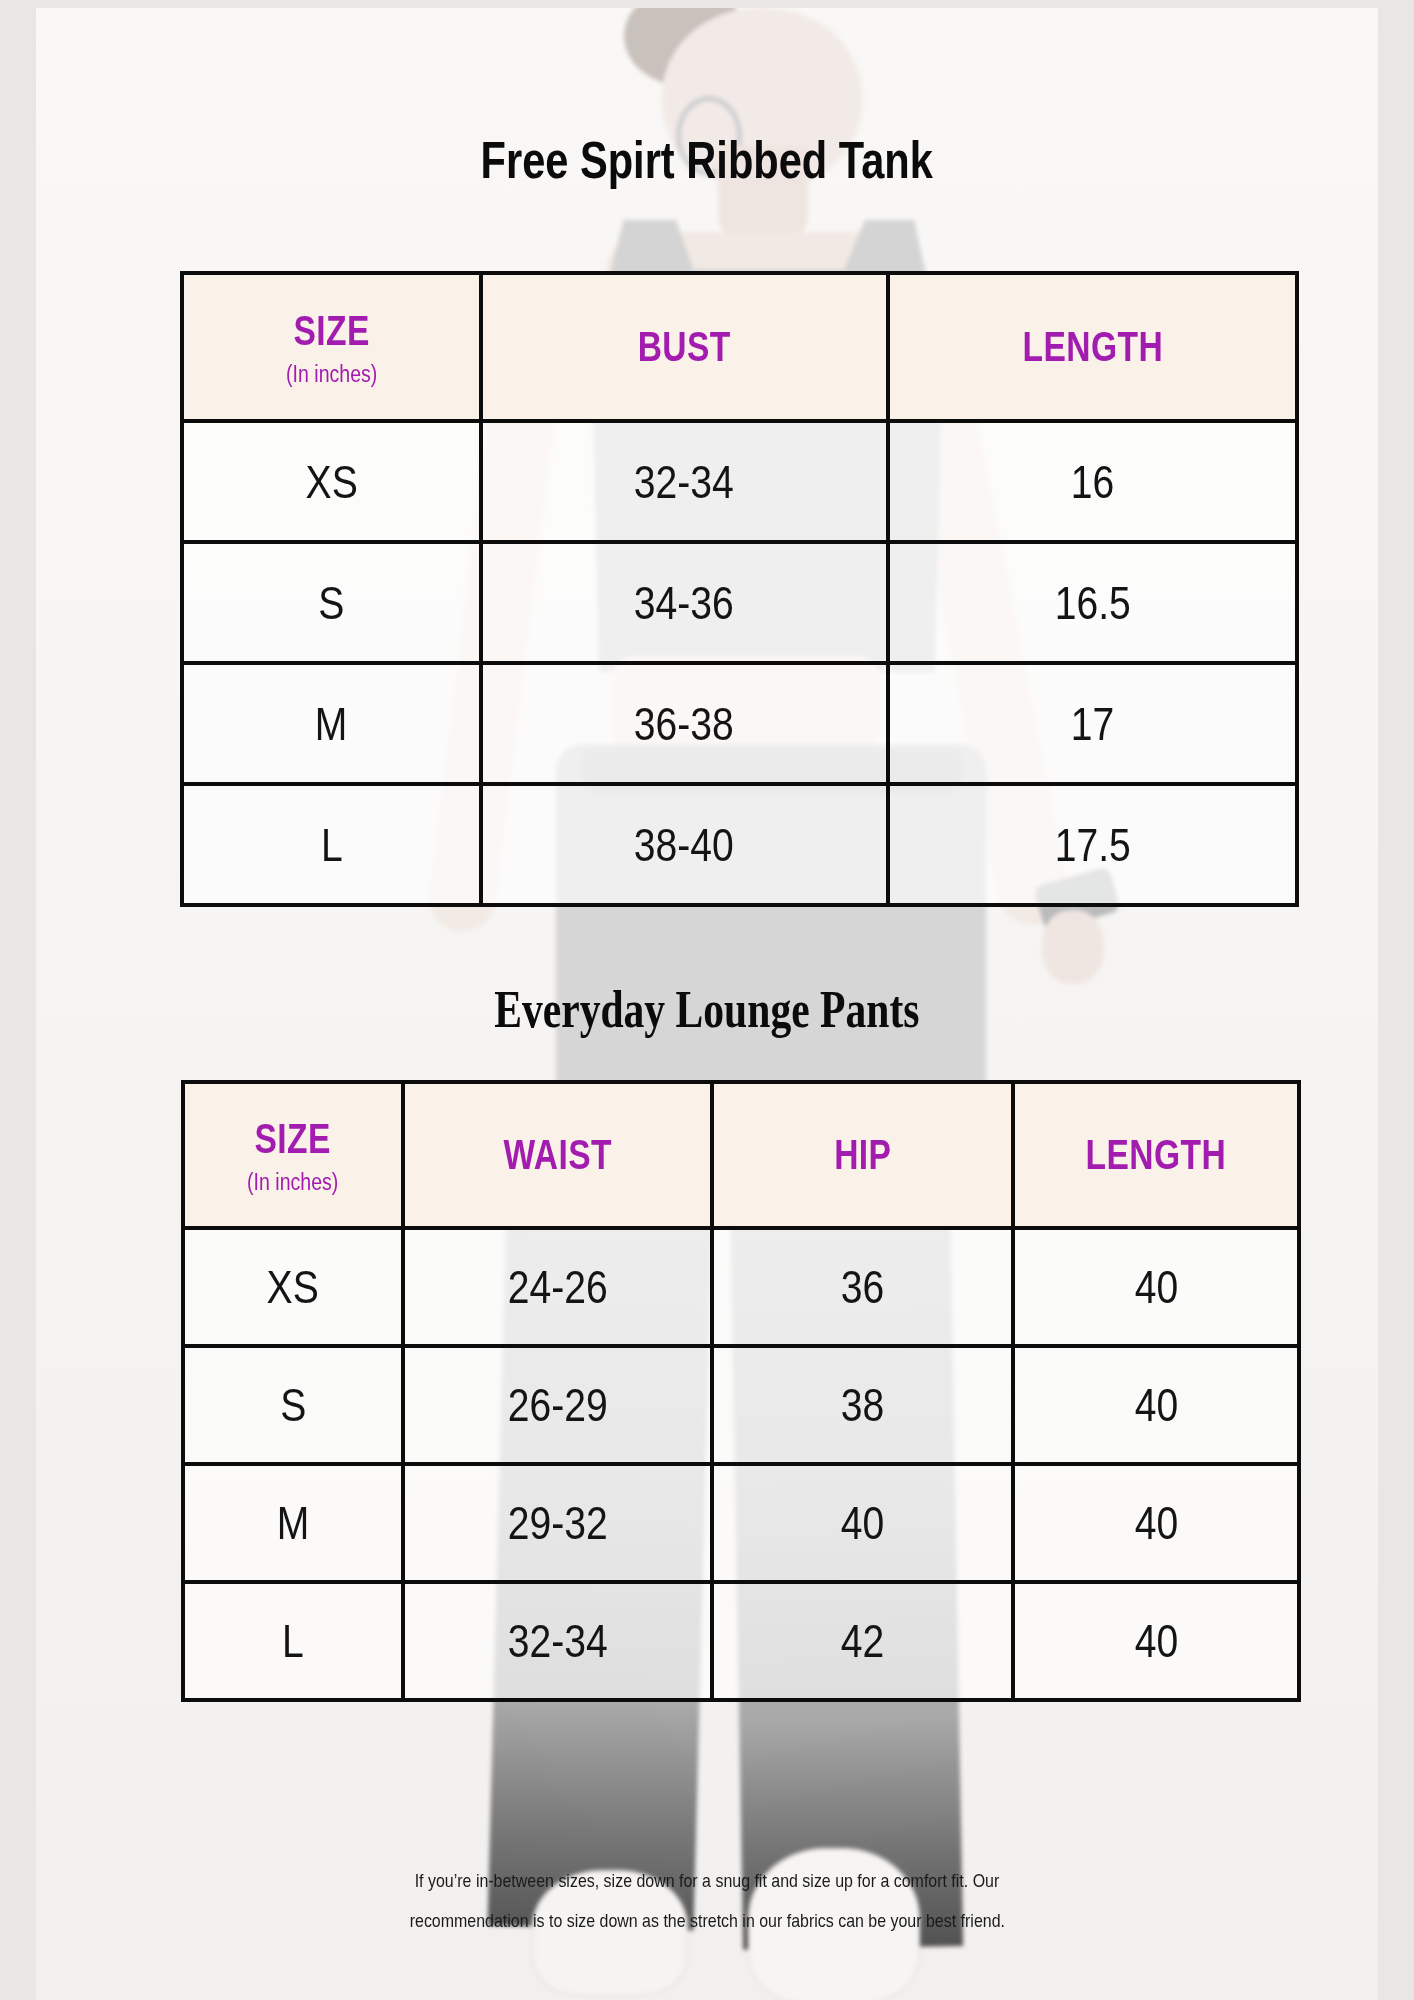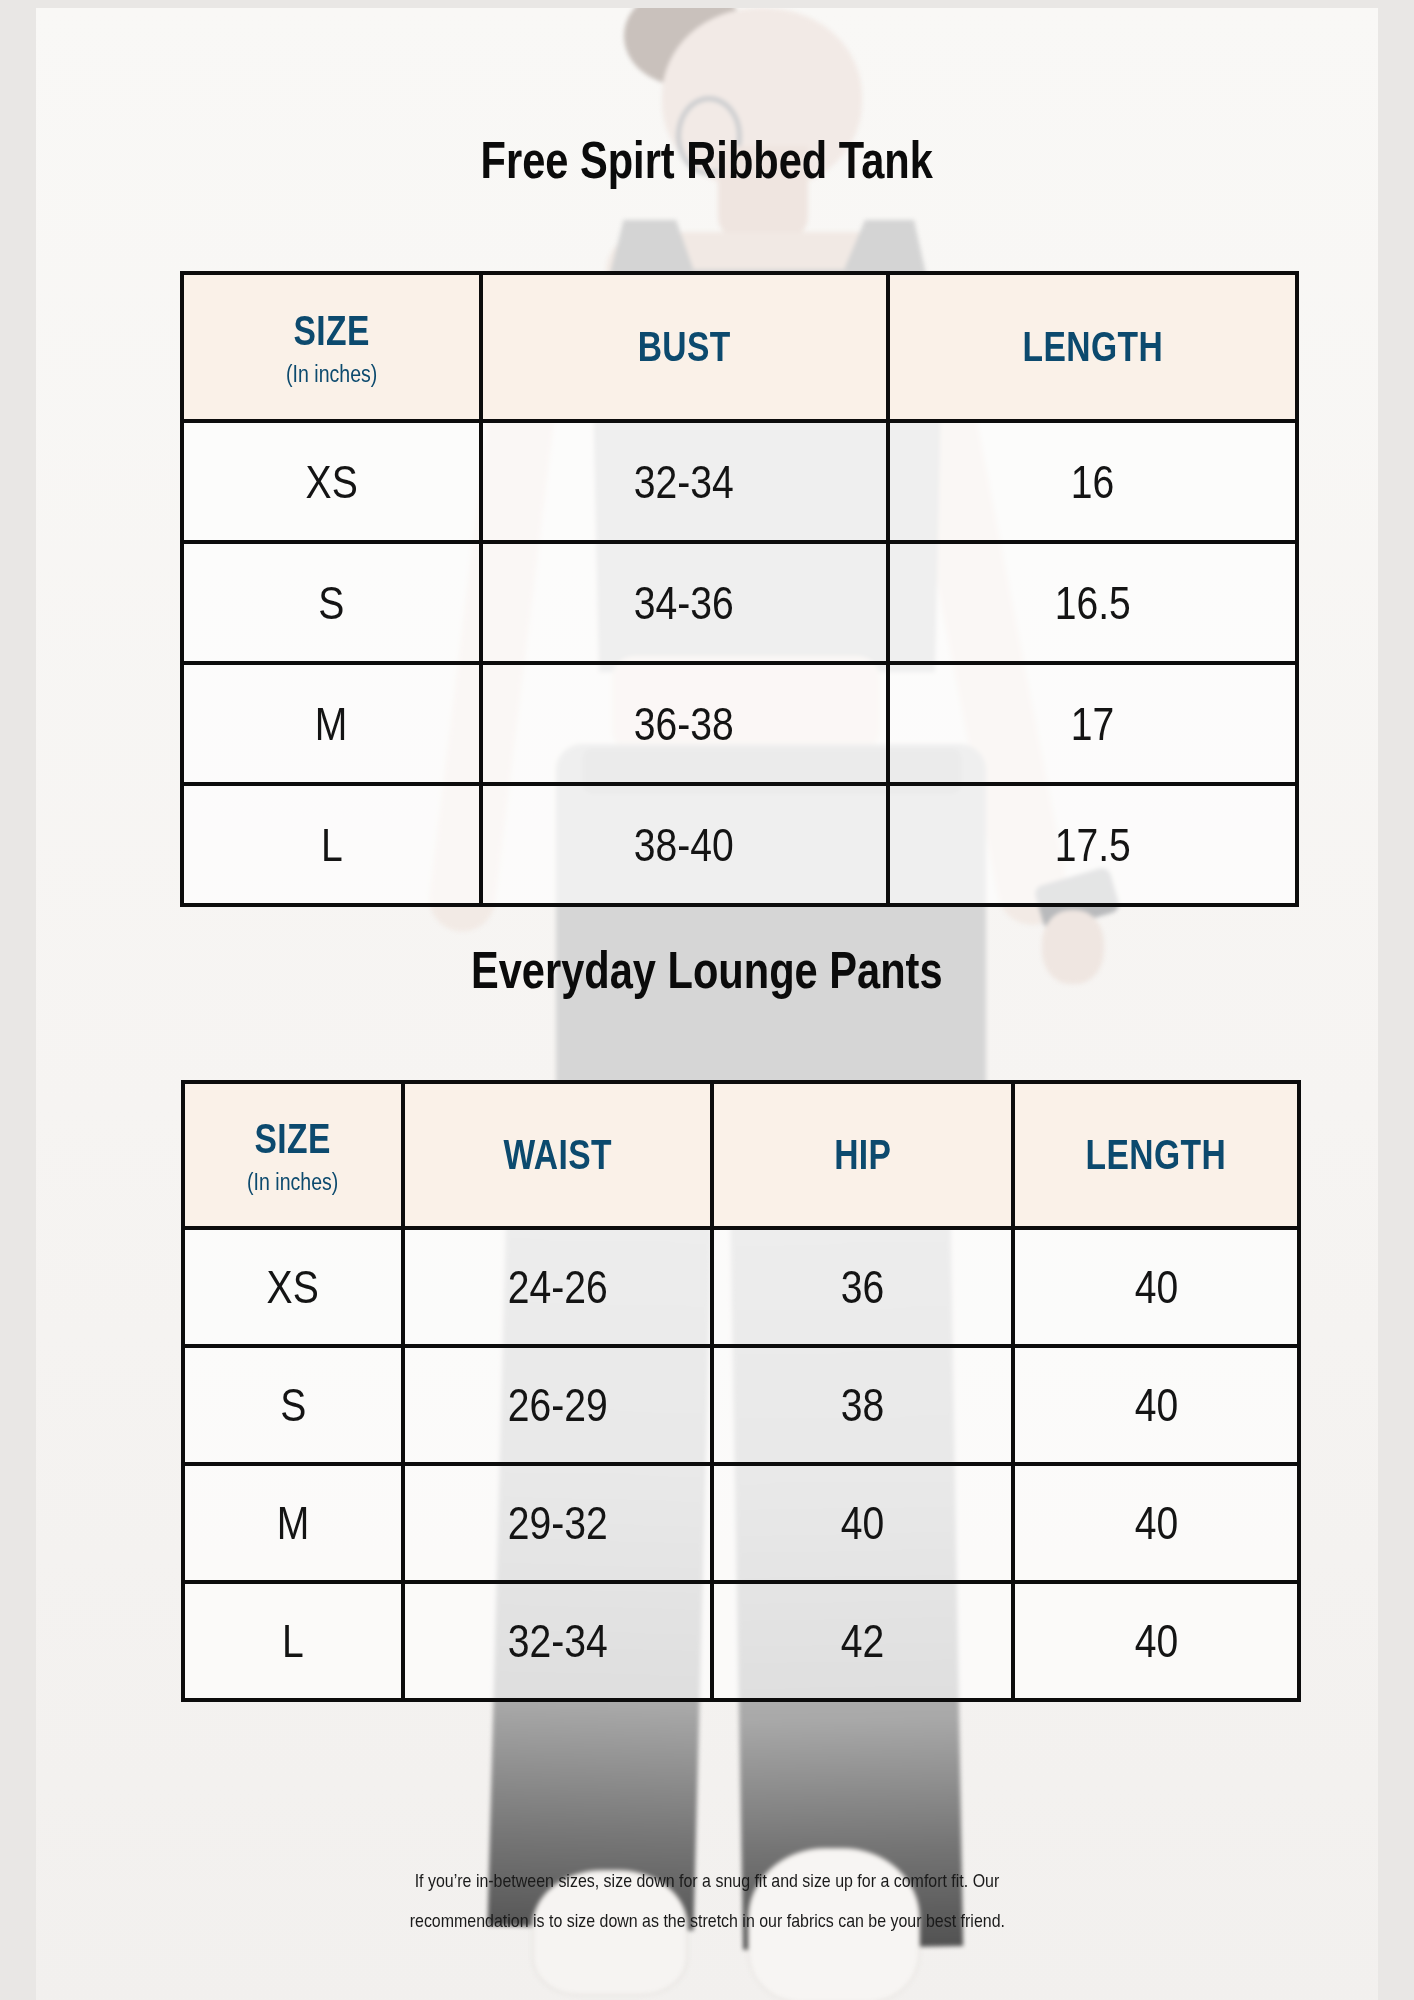--- a/index.html
+++ b/index.html
@@ -46,41 +46,41 @@
   .f-shoe-right{left:712px;top:1840px;width:168px;height:152px;border-radius:45% 45% 32% 32%;background:#f7f5f3;border:2px solid #e8e5e2;}
 
   
   .content{position:absolute;inset:0;z-index:2;}
   .section-title{
     position:absolute;left:0;width:100%;
     text-align:center;font-size:52px;font-weight:700;color:#0b0b0b;
     line-height:60px;margin:0;
   }
   .title-1{top:122px;}
-  .title-2{top:932px;}
+  .title-2{top:972px;font-family:Liberation Serif, serif;}
 
   .cond{display:inline-block;transform:scaleX(0.80);transform-origin:center;white-space:nowrap;}
   .cond-data{display:inline-block;transform:scaleX(0.85);transform-origin:center;white-space:nowrap;}
   .cond-note{display:inline-block;transform:scaleX(0.84);transform-origin:center;white-space:nowrap;}
 
   table.size-chart{
     position:absolute;
     border-collapse:collapse;
     table-layout:fixed;
     background:transparent;
   }
   .tank-chart{left:144px;top:263px;width:1119px;}
   .pants-chart{left:145px;top:1072px;width:1120px;}
 
   .size-chart th,.size-chart td{
     border:4px solid #0c0c0c;
     text-align:center;vertical-align:middle;
     padding:0;
   }
-  .size-chart th{background:#faf1e8;color:#0c4a6e;}
+  .size-chart th{background:#faf1e8;color:#a21caf;}
   .size-chart td{background:rgba(255,255,255,0.62);color:#141414;}
 
   .tank-chart thead tr{height:148px;}
   .tank-chart tbody tr{height:121px;}
   .pants-chart thead tr{height:146px;}
   .pants-chart tbody tr{height:118px;}
 
   .hdr-label{font-size:42px;font-weight:700;letter-spacing:0.5px;}
   .size-note{font-size:23px;font-weight:400;margin-top:6px;}
   .size-note .cond{transform:scaleX(0.85);}

